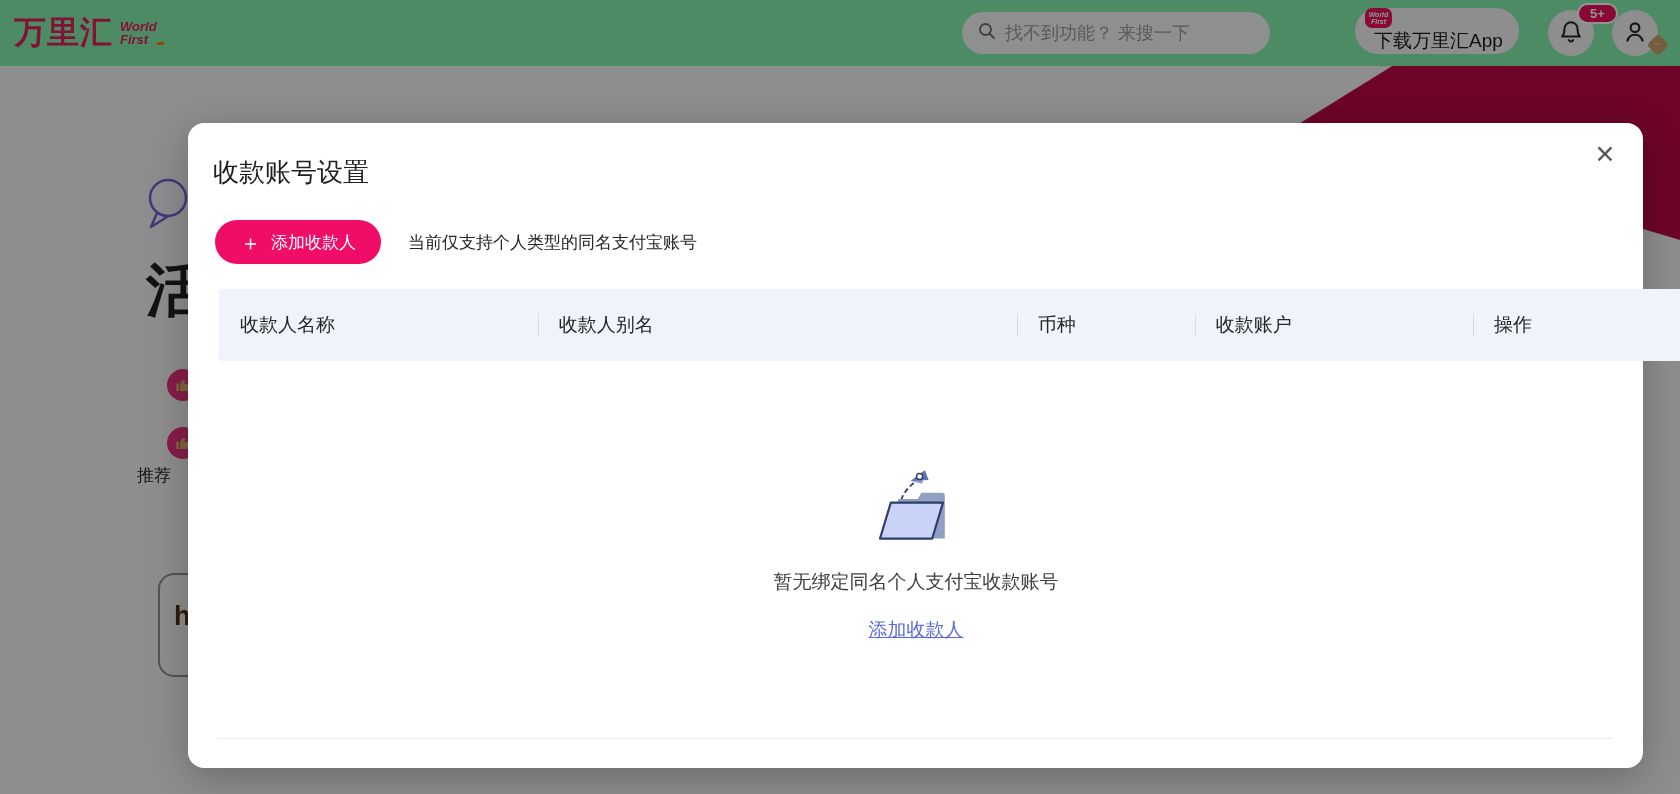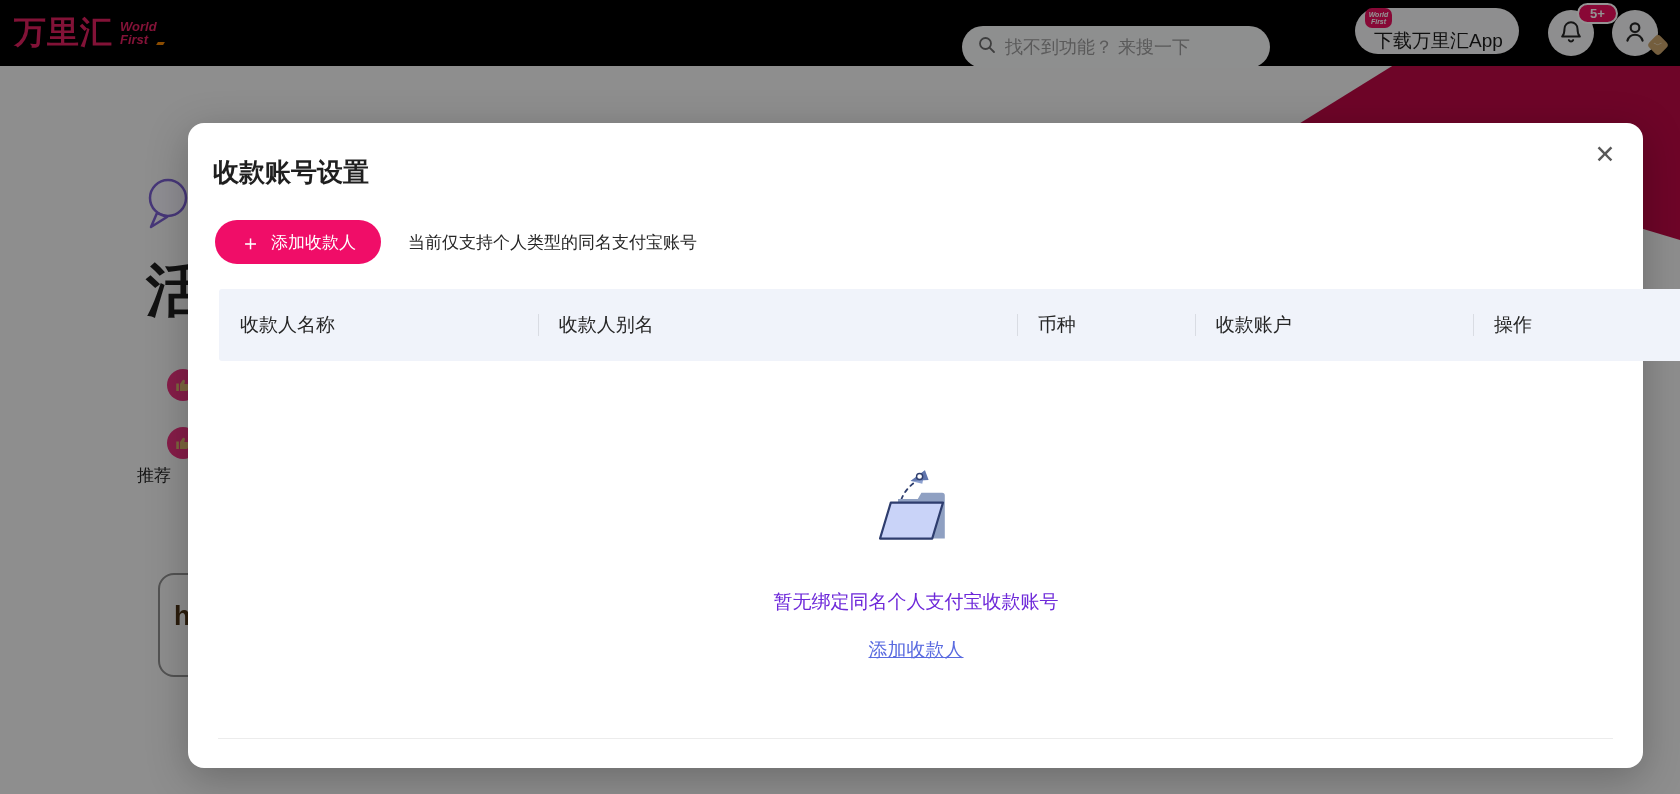--- a/index.html
+++ b/index.html
@@ -7,26 +7,26 @@
     --banner:#BE0A45;
     --link:#5A6BE0;
     --thead-bg:#F0F3FA;
     --ink:#262626;
   }
   *{margin:0;padding:0;box-sizing:border-box;}
   html,body{width:1680px;height:794px;overflow:hidden;}
   body{font-family:"Liberation Sans","DejaVu Sans",sans-serif;background:#F5F5F5;position:relative;}
 
   
-  .header{position:absolute;left:0;top:0;width:1680px;height:66px;background:#000000;z-index:1;text-decoration:underline;}
+  .header{position:absolute;left:0;top:0;width:1680px;height:66px;background:#86efac;z-index:1;text-decoration:underline;}
   .logo{position:absolute;left:14px;top:11px;display:flex;align-items:center;cursor:pointer;}
   .logo-cn{font-size:32px;font-weight:700;color:#E1205F;letter-spacing:1px;}
   .logo-en{margin-left:7px;font-size:13px;line-height:13px;font-weight:700;font-style:italic;color:#E1205F;position:relative;}
   .logo-accent{position:absolute;right:-7px;bottom:1px;width:7px;height:3px;background:#F08300;transform:skewX(-30deg);}
-  .search{position:absolute;left:962px;top:26px;width:308px;height:42px;background:#F5F6F7;border-radius:21px;display:flex;align-items:center;padding:0 16px;}
+  .search{position:absolute;left:962px;top:12px;width:308px;height:42px;background:#F5F6F7;border-radius:21px;display:flex;align-items:center;padding:0 16px;}
   .search input{border:none;outline:none;background:transparent;font-size:18px;color:#333;width:100%;margin-left:9px;font-family:inherit;}
   .search input::placeholder{color:#9B9B9B;}
   .dl-app{position:absolute;left:1355px;top:8px;height:46px;padding:0 16px 0 10px;background:#F5F5F6;border-radius:23px;display:flex;align-items:flex-start;border:none;cursor:pointer;font-family:inherit;flex-direction:column;}
   .wf-chip{width:27px;height:27px;border-radius:7px;background:#E8105E;color:#fff;font-size:7px;line-height:7.5px;font-weight:700;font-style:italic;display:flex;flex-direction:column;align-items:center;justify-content:center;}
   .dl-label{margin-left:9px;font-size:19px;color:#1a1a1a;}
   .icon-circle{position:absolute;top:10px;width:46px;height:46px;border-radius:50%;background:#F5F5F6;display:flex;align-items:center;justify-content:center;border:none;cursor:pointer;}
   .bell-wrap{left:1548px;}
   .avatar-wrap{left:1612px;}
   .notif-badge{position:absolute;left:1577px;top:3px;min-width:41px;height:21px;border-radius:11px;background:#ED0F5E;border:2px solid #fff;color:#fff;font-size:13px;font-weight:700;display:flex;align-items:center;justify-content:center;z-index:2;}
   .vip-badge{position:absolute;left:1650px;top:37px;width:16px;height:16px;background:#C9A36B;border-radius:4px;transform:rotate(45deg);display:flex;align-items:center;justify-content:center;}
@@ -40,31 +40,31 @@
   .like-circle{position:absolute;left:167px;width:32px;height:32px;border-radius:50%;background:#E8337F;display:flex;align-items:center;justify-content:center;}
   .like-1{top:369px;} .like-2{top:427px;}
   .bg-recommend{position:absolute;left:137px;top:464px;font-size:17px;color:#262626;}
   .bg-card{position:absolute;left:158px;top:573px;width:72px;height:104px;border:2px solid #8F8F8F;border-radius:16px;}
   .bg-card span{position:absolute;left:14px;top:26px;font-size:27px;font-weight:700;color:#4A3215;}
 
   
   .overlay{position:absolute;left:0;top:0;width:1680px;height:794px;background:rgba(0,0,0,0.42);z-index:50;}
   .modal{position:absolute;left:188px;top:123px;width:1455px;height:645px;background:#fff;border-radius:16px;z-index:100;box-shadow:0 10px 40px rgba(0,0,0,0.25);}
   .modal-close{position:absolute;left:1398px;top:12px;width:38px;height:38px;border:none;background:transparent;font-size:25px;color:#595959;cursor:pointer;line-height:38px;text-align:center;font-family:inherit;}
-  .modal-title{position:absolute;left:25px;top:32px;font-size:26px;font-weight:700;color:#1f1f1f;}
+  .modal-title{position:absolute;left:25px;top:32px;font-size:26px;font-weight:400;color:#1f1f1f;}
   .add-row{position:absolute;left:27px;top:97px;height:44px;display:flex;align-items:center;}
   .add-btn{height:44px;padding:0 25px;border:none;border-radius:22px;background:var(--brand);color:#fff;font-size:17px;cursor:pointer;display:flex;align-items:center;font-family:inherit;}
   .add-btn .plus{font-size:21px;font-weight:400;margin-right:10px;line-height:1;}
   .add-caption{margin-left:27px;font-size:17px;color:var(--ink);}
   .thead{position:absolute;left:31px;top:166px;width:1618px;height:72px;background:var(--thead-bg);border-radius:3px;display:flex;align-items:center;}
   .th{position:relative;height:100%;display:flex;align-items:center;padding-left:21px;font-size:19px;color:var(--ink);font-weight:500;}
   .th + .th::before{content:"";position:absolute;left:0;top:25px;width:1px;height:22px;background:#D9DCE3;}
   .th-1{width:19.7%;} .th-2{width:29.6%;} .th-3{width:17.2%;} .th-4{width:11.0%;} .th-5{width:22.5%;}
   .empty{position:absolute;left:31px;top:330px;width:1394px;text-align:center;}
-  .empty-msg{margin-top:40px;font-size:19px;color:#6d28d9;font-family:Liberation Mono, monospace;}
+  .empty-msg{margin-top:20px;font-size:19px;color:#404040;font-family:Liberation Mono, monospace;}
   .empty-link{display:inline-block;margin-top:22px;font-size:19px;color:var(--link);text-decoration:underline;cursor:pointer;}
   .modal-divider{position:absolute;left:30px;top:615px;width:1395px;height:1px;background:#ECECEC;}
 </style>
 </head>
 <body>
 
 <div class="header">
   <div class="logo">
     <span class="logo-cn">万里汇</span>
     <span class="logo-en">

